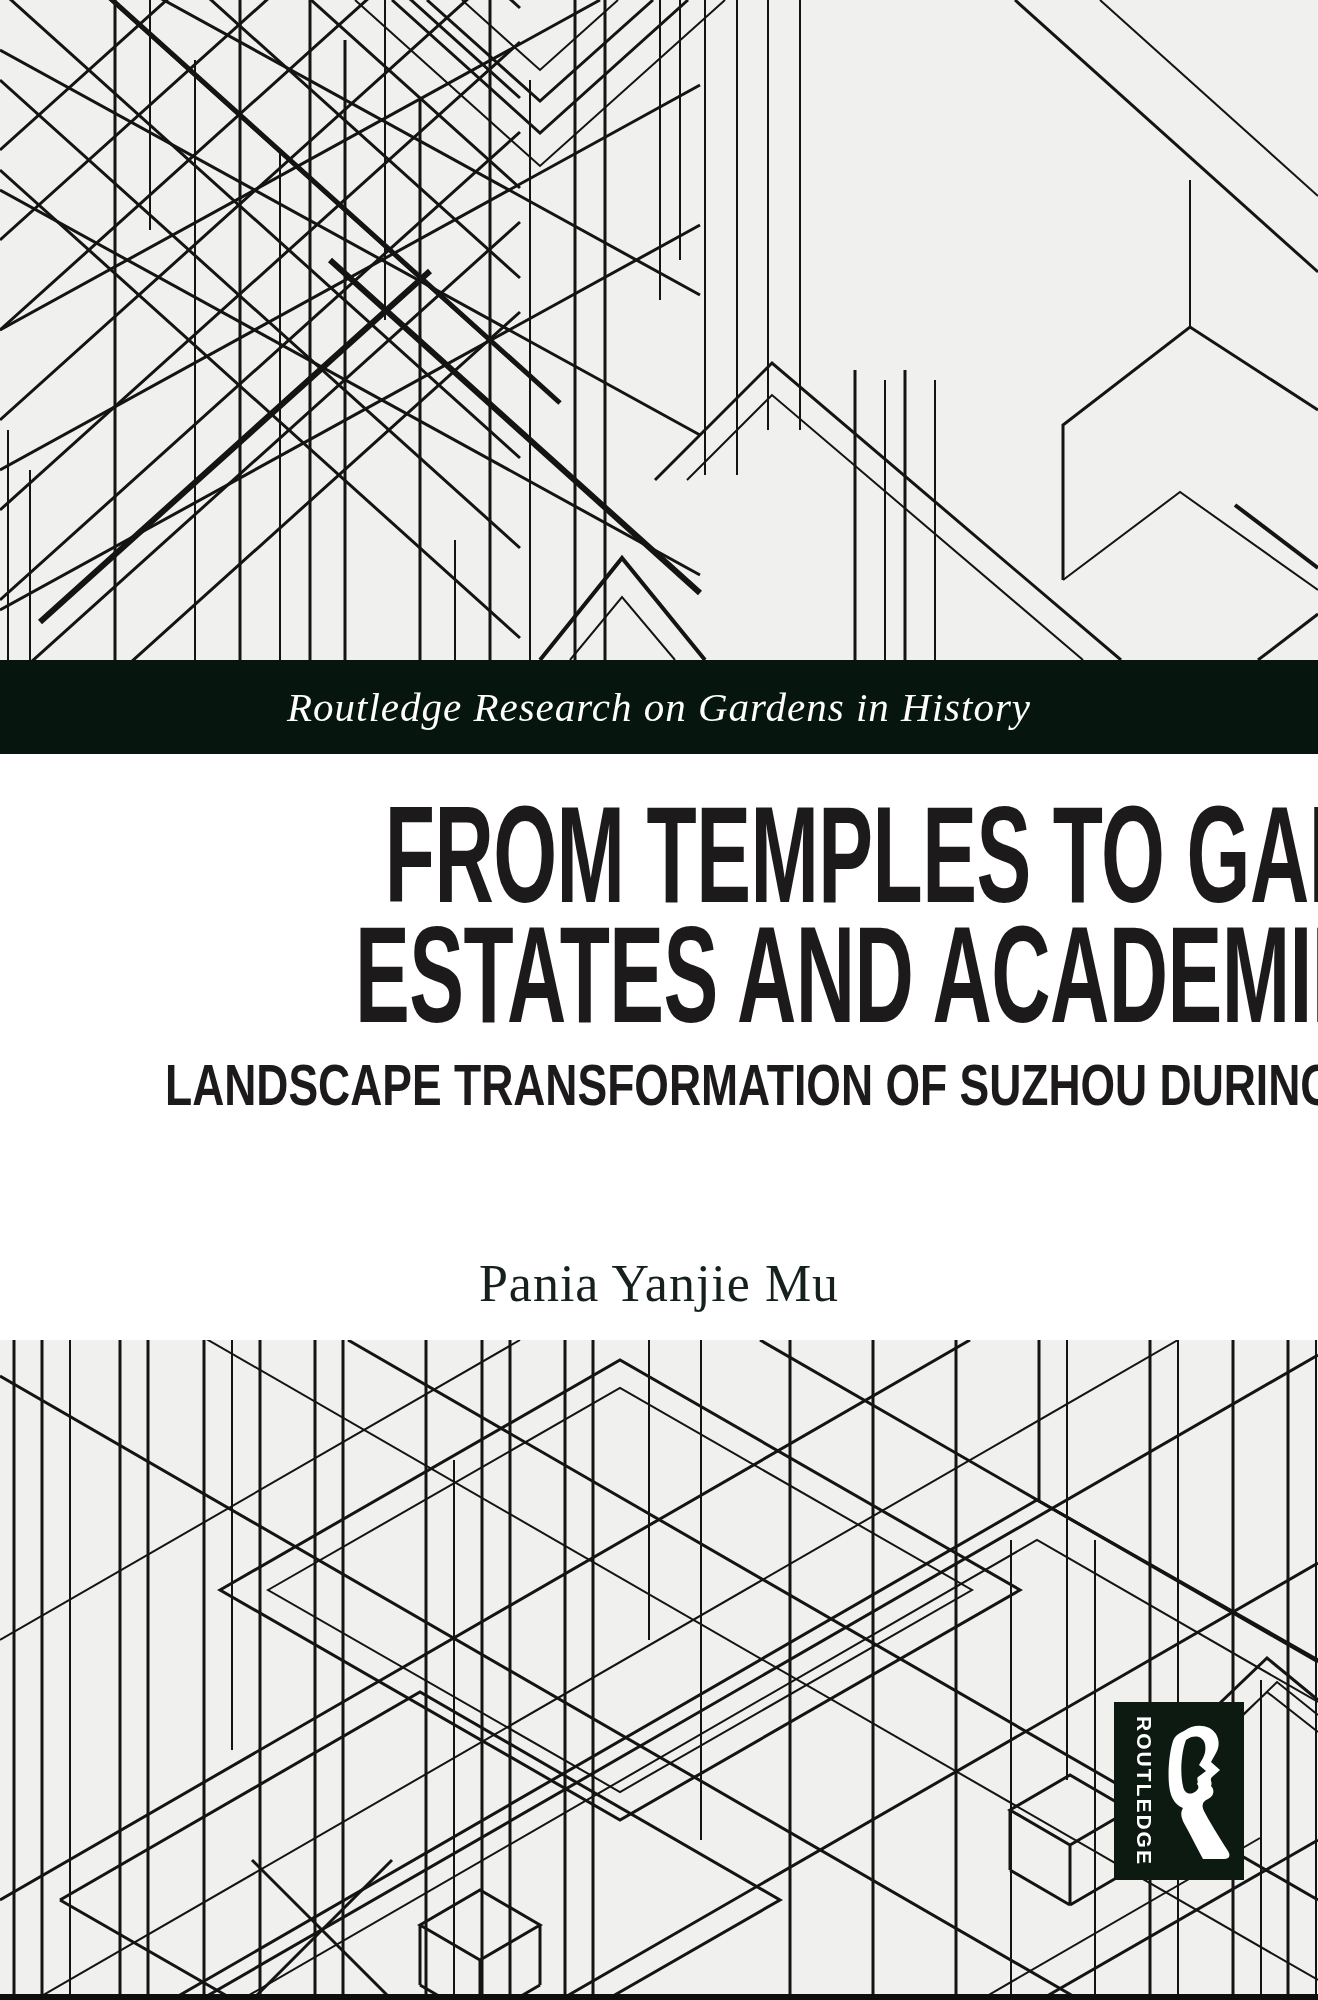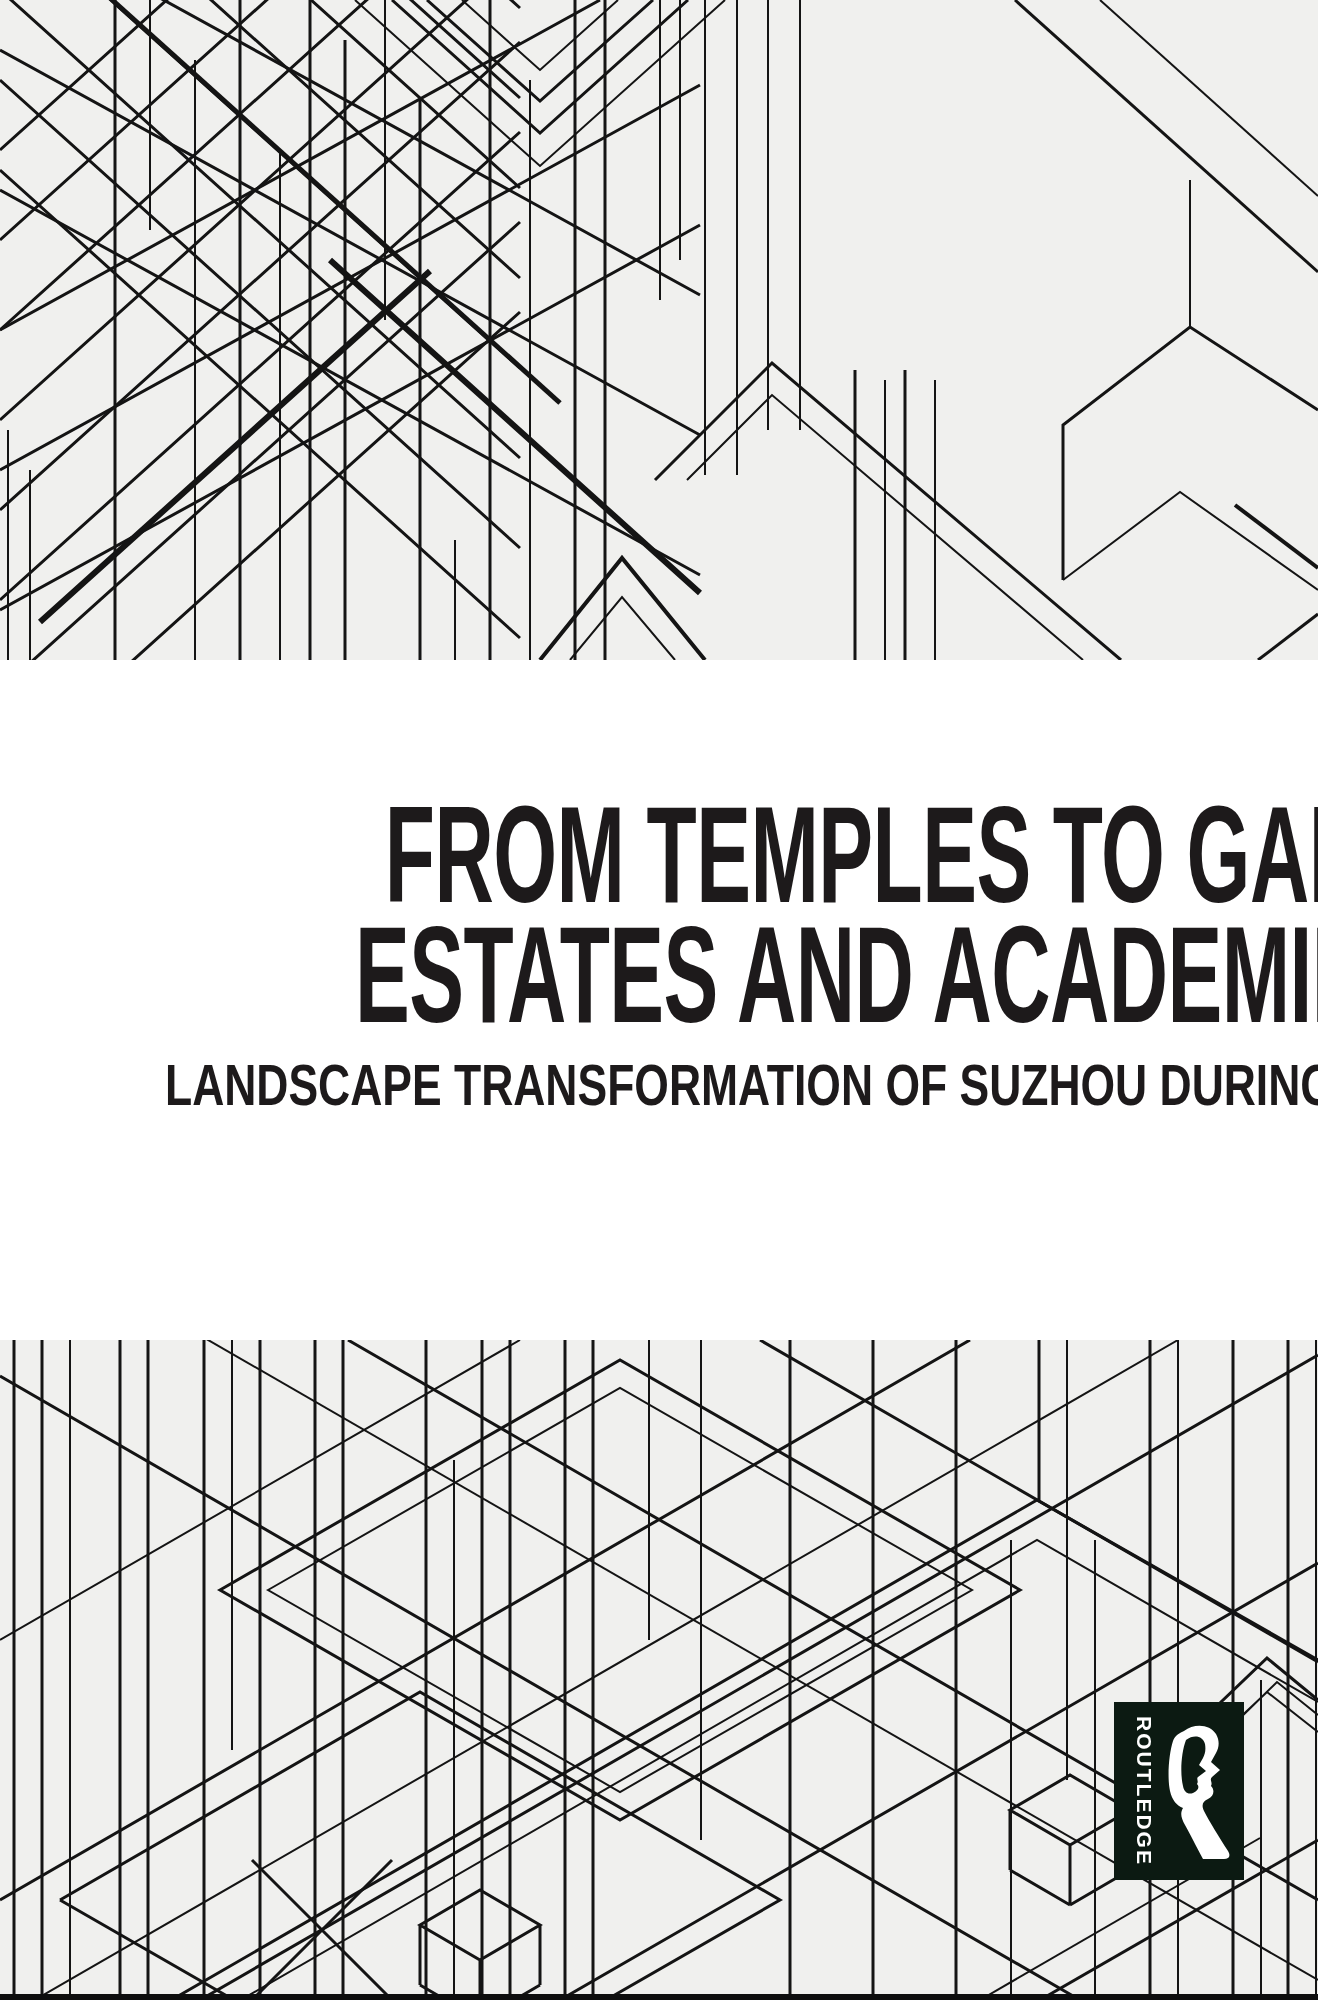--- a/index.html
+++ b/index.html
@@ -98,32 +98,36 @@
         <path stroke-width="3" d="M1015,0L1318,272"></path>
         <path stroke-width="2" d="M1100,0L1318,196"></path>
         <path stroke-width="3" d="M1063,580V425L1190,327L1318,410"></path>
         <path stroke-width="2" d="M1190,180V327 M1063,580L1180,492L1318,590"></path>
         <path stroke-width="4" d="M1235,505L1318,568"></path>
         <path stroke-width="3" d="M1258,660L1318,614"></path>
       </g>
     </svg>
   </div>
 
+  <div class="series-banner">
+    <span>Routledge Research on Gardens in History</span>
+  </div>
 
   <div class="title-line" id="title1">
     <span class="squeeze">FROM TEMPLES TO GARDEN</span>
   </div>
   <div class="title-line" id="title2">
     <span class="squeeze">ESTATES AND ACADEMIES</span>
   </div>
 
   <div class="subtitle-line" id="subtitle1">
     <span class="squeeze">LANDSCAPE TRANSFORMATION OF SUZHOU DURING</span>
   </div>
 
+  <div class="author">Pania Yanjie Mu</div>
 
   <div class="pattern pattern-bottom">
     <svg viewBox="0 0 1318 660" aria-hidden="true">
       <g class="lines">
         <path stroke-width="3" d="M14,0V660 M42,0V660 M120,0V660 M148,0V660 M204,0V660 M260,0V660 M315,0V660 M343,0V660 M426,0V660 M482,0V660 M510,0V660 M565,0V660 M593,0V660 M790,0V660 M873,0V660 M956,0V660 M1150,0V660 M1288,0V660 M1039,0V162 M1233,0V660"></path>
         <path stroke-width="2" d="M70,0V660 M232,0V410 M454,120V660 M649,0V300 M701,0V500 M1011,200V660 M1067,0V440 M1095,200V660 M1178,0V660 M1261,340V660 M1316,0V660"></path>
         <path stroke-width="3" d="M0,560L970,0 M200,660L1318,15 M560,660L1318,223"></path>
         <path stroke-width="2" d="M0,680L1178,0 M0,300L520,0"></path>
         <path stroke-width="3" d="M0,36L1080,660 M348,0L1318,560 M760,0L1318,322"></path>
         <path stroke-width="2" d="M0,-120L1318,640"></path>

